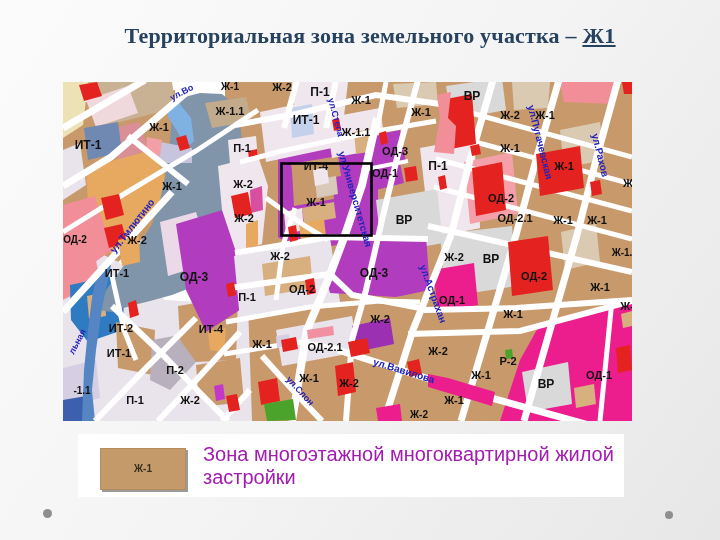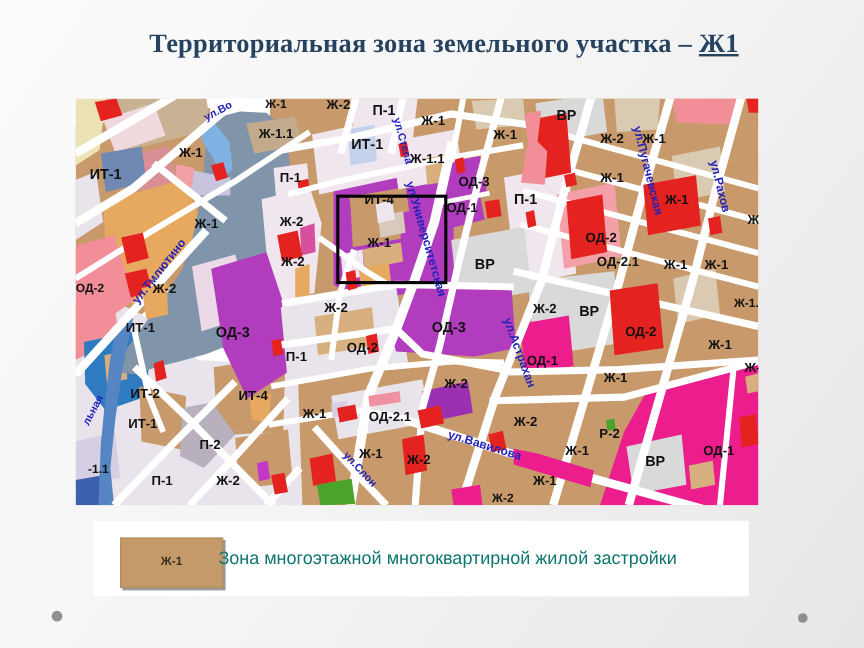--- a/index.html
+++ b/index.html
@@ -6,22 +6,22 @@
   body{width:720px;height:540px;overflow:hidden;position:relative;
        font-family:"Liberation Sans",sans-serif;
        background:linear-gradient(125deg,#fbfbfb 0%,#f5f5f5 45%,#e7e7e8 100%);}
   .title{position:absolute;left:10px;top:23px;width:720px;text-align:center;
          font-family:"Liberation Serif",serif;font-weight:bold;font-size:22px;
          color:#27425f;letter-spacing:0.2px;}
   .legendbox{position:absolute;left:78px;top:434px;width:546px;height:63px;background:#ffffff;}
   .swatch{position:absolute;left:22px;top:14px;width:84px;height:40px;background:#c49a6b;
           border:1px solid #b58e5e;box-shadow:2px 2px 0 #9a9a9a;
           text-align:center;line-height:40px;font-size:10px;font-weight:bold;color:#3a3020;}
-  .ltext{position:absolute;left:104px;top:0;height:63px;display:flex;align-items:center;
-         font-size:15px;color:#0f766e;}
+  .ltext{position:absolute;left:125px;top:0;height:63px;display:flex;align-items:center;
+         font-size:20px;color:#a21caf;}
   .dot{position:absolute;border-radius:50%;background:#8f8f8f;}
 </style>
 </head>
 <body>
 
 <div class="title">Территориальная зона земельного участка – <u>Ж1</u></div>
 
 <svg id="map" style="position:absolute;left:63px;top:82px" width="569" height="339" viewBox="63 82 569 339" xmlns="http://www.w3.org/2000/svg">
 
 <rect x="63" y="82" width="569" height="339" fill="#ffffff"></rect>

